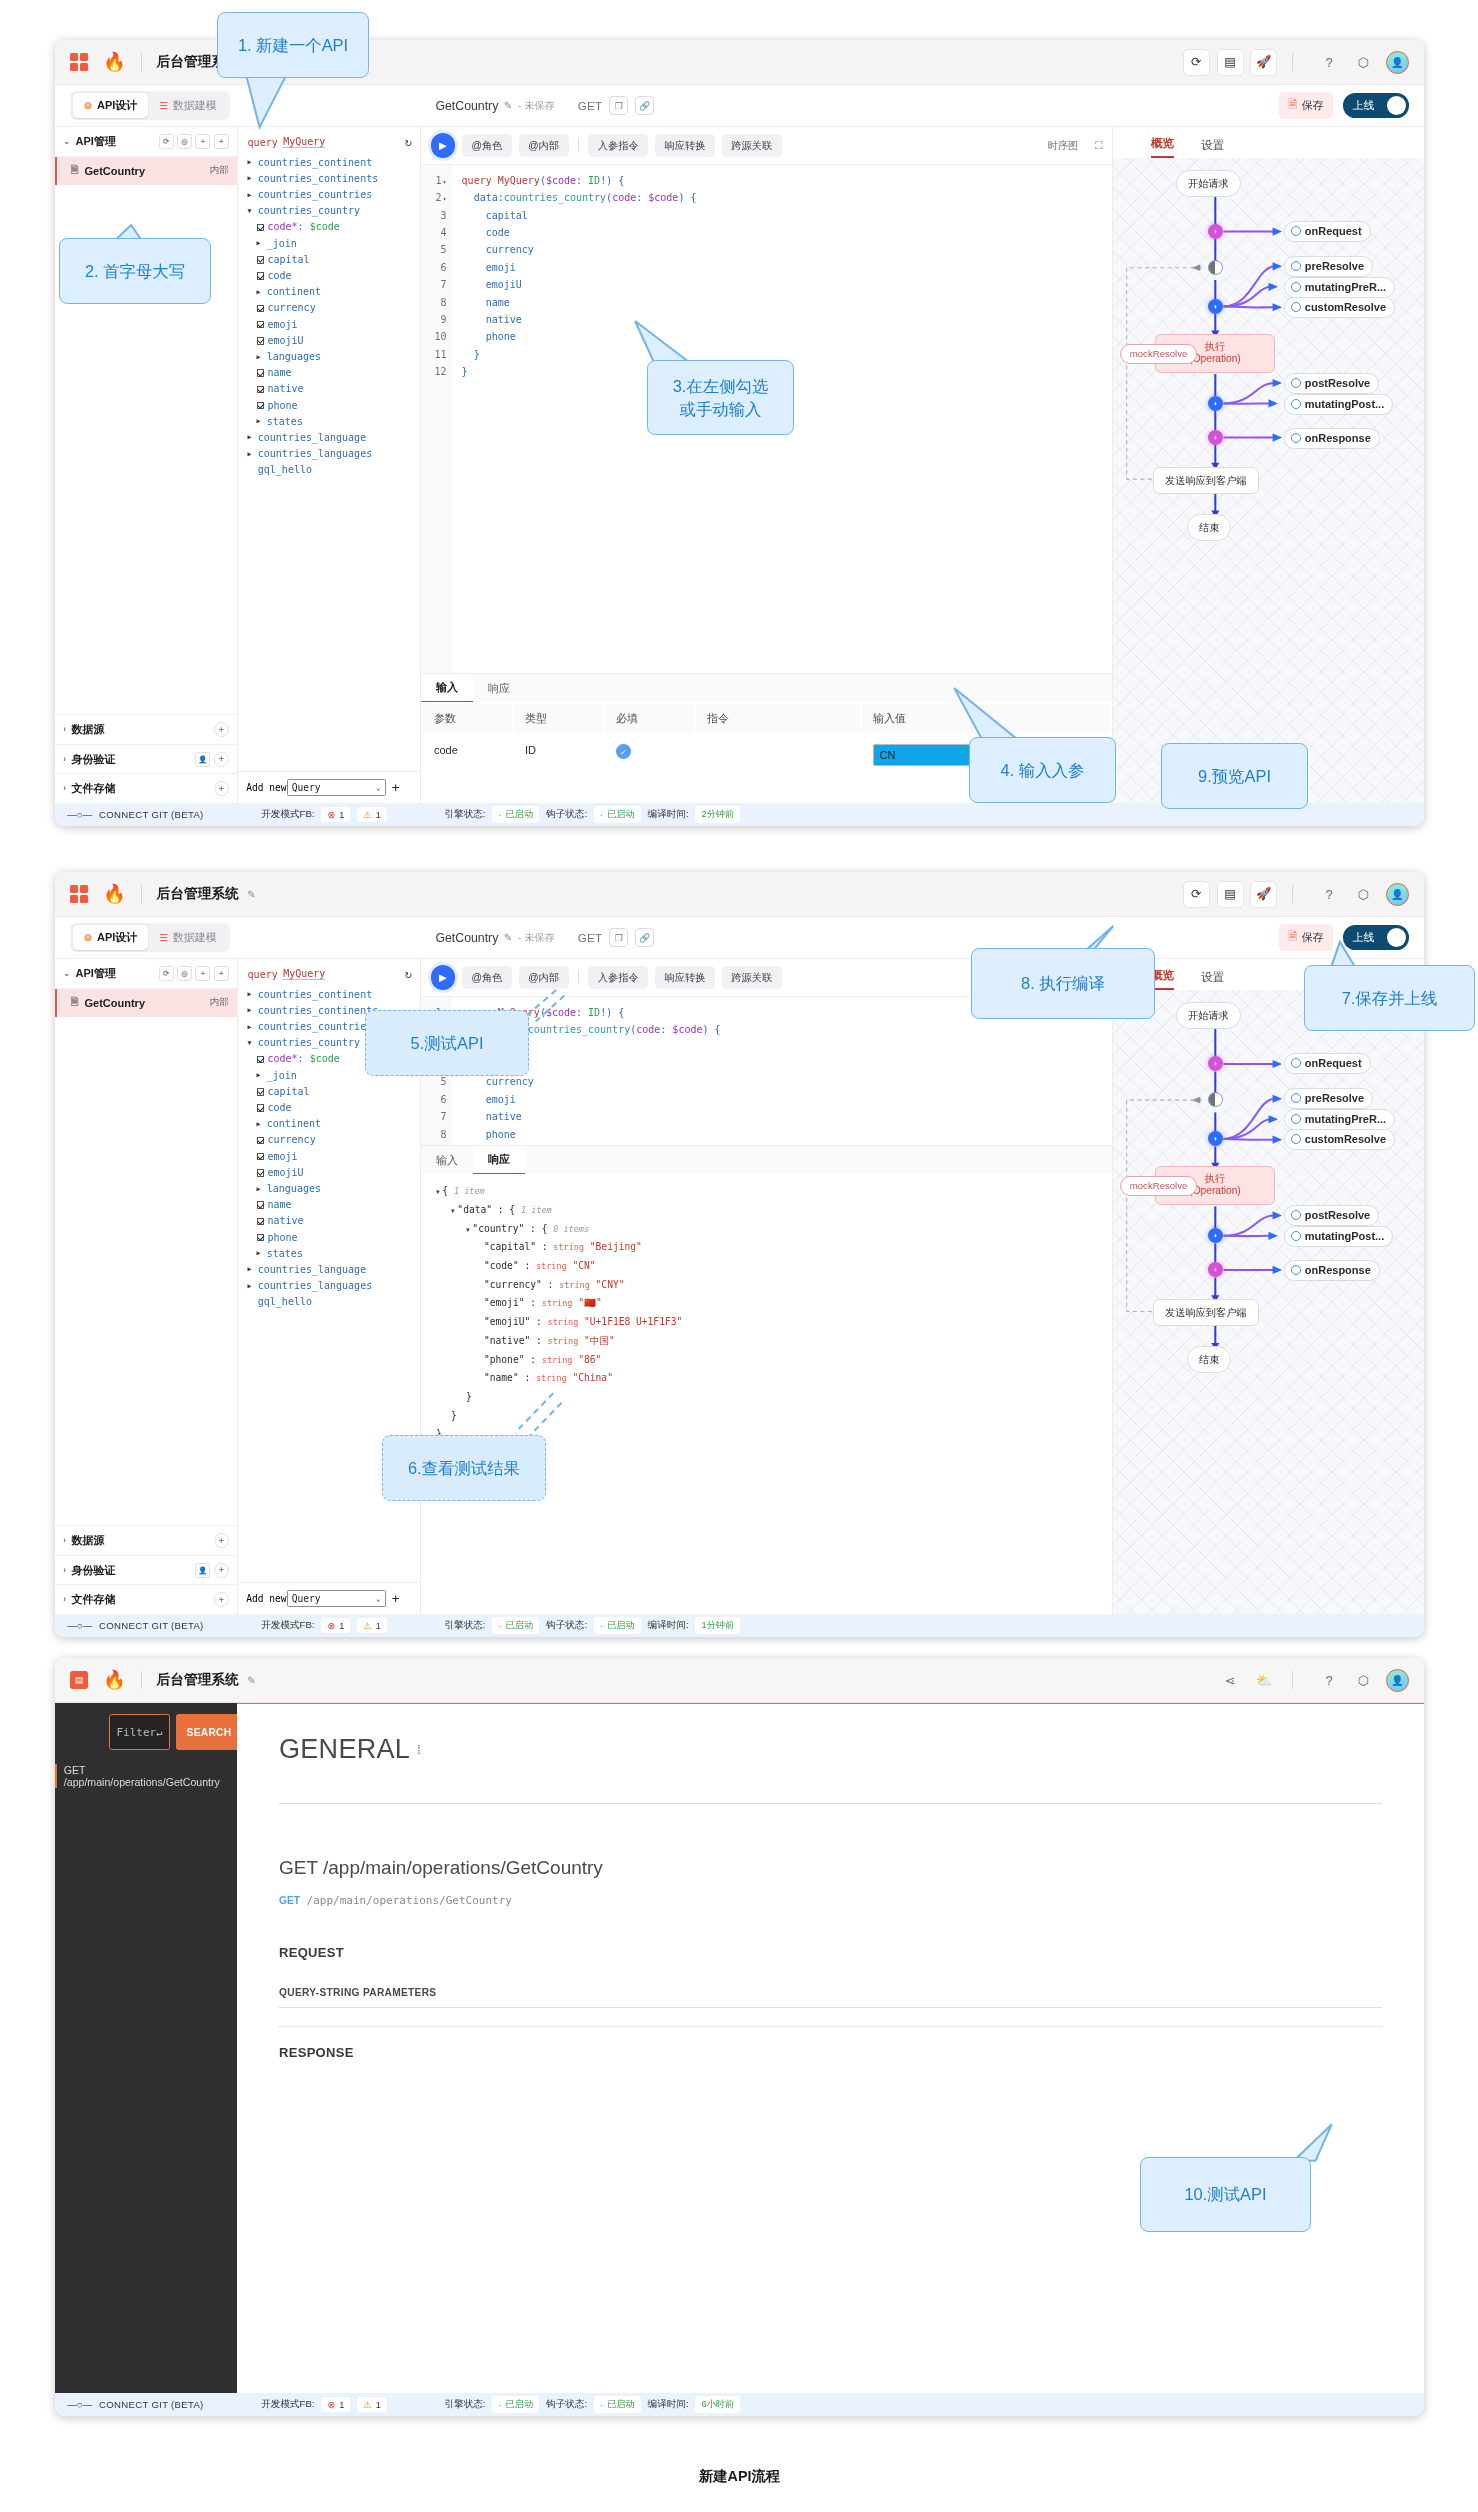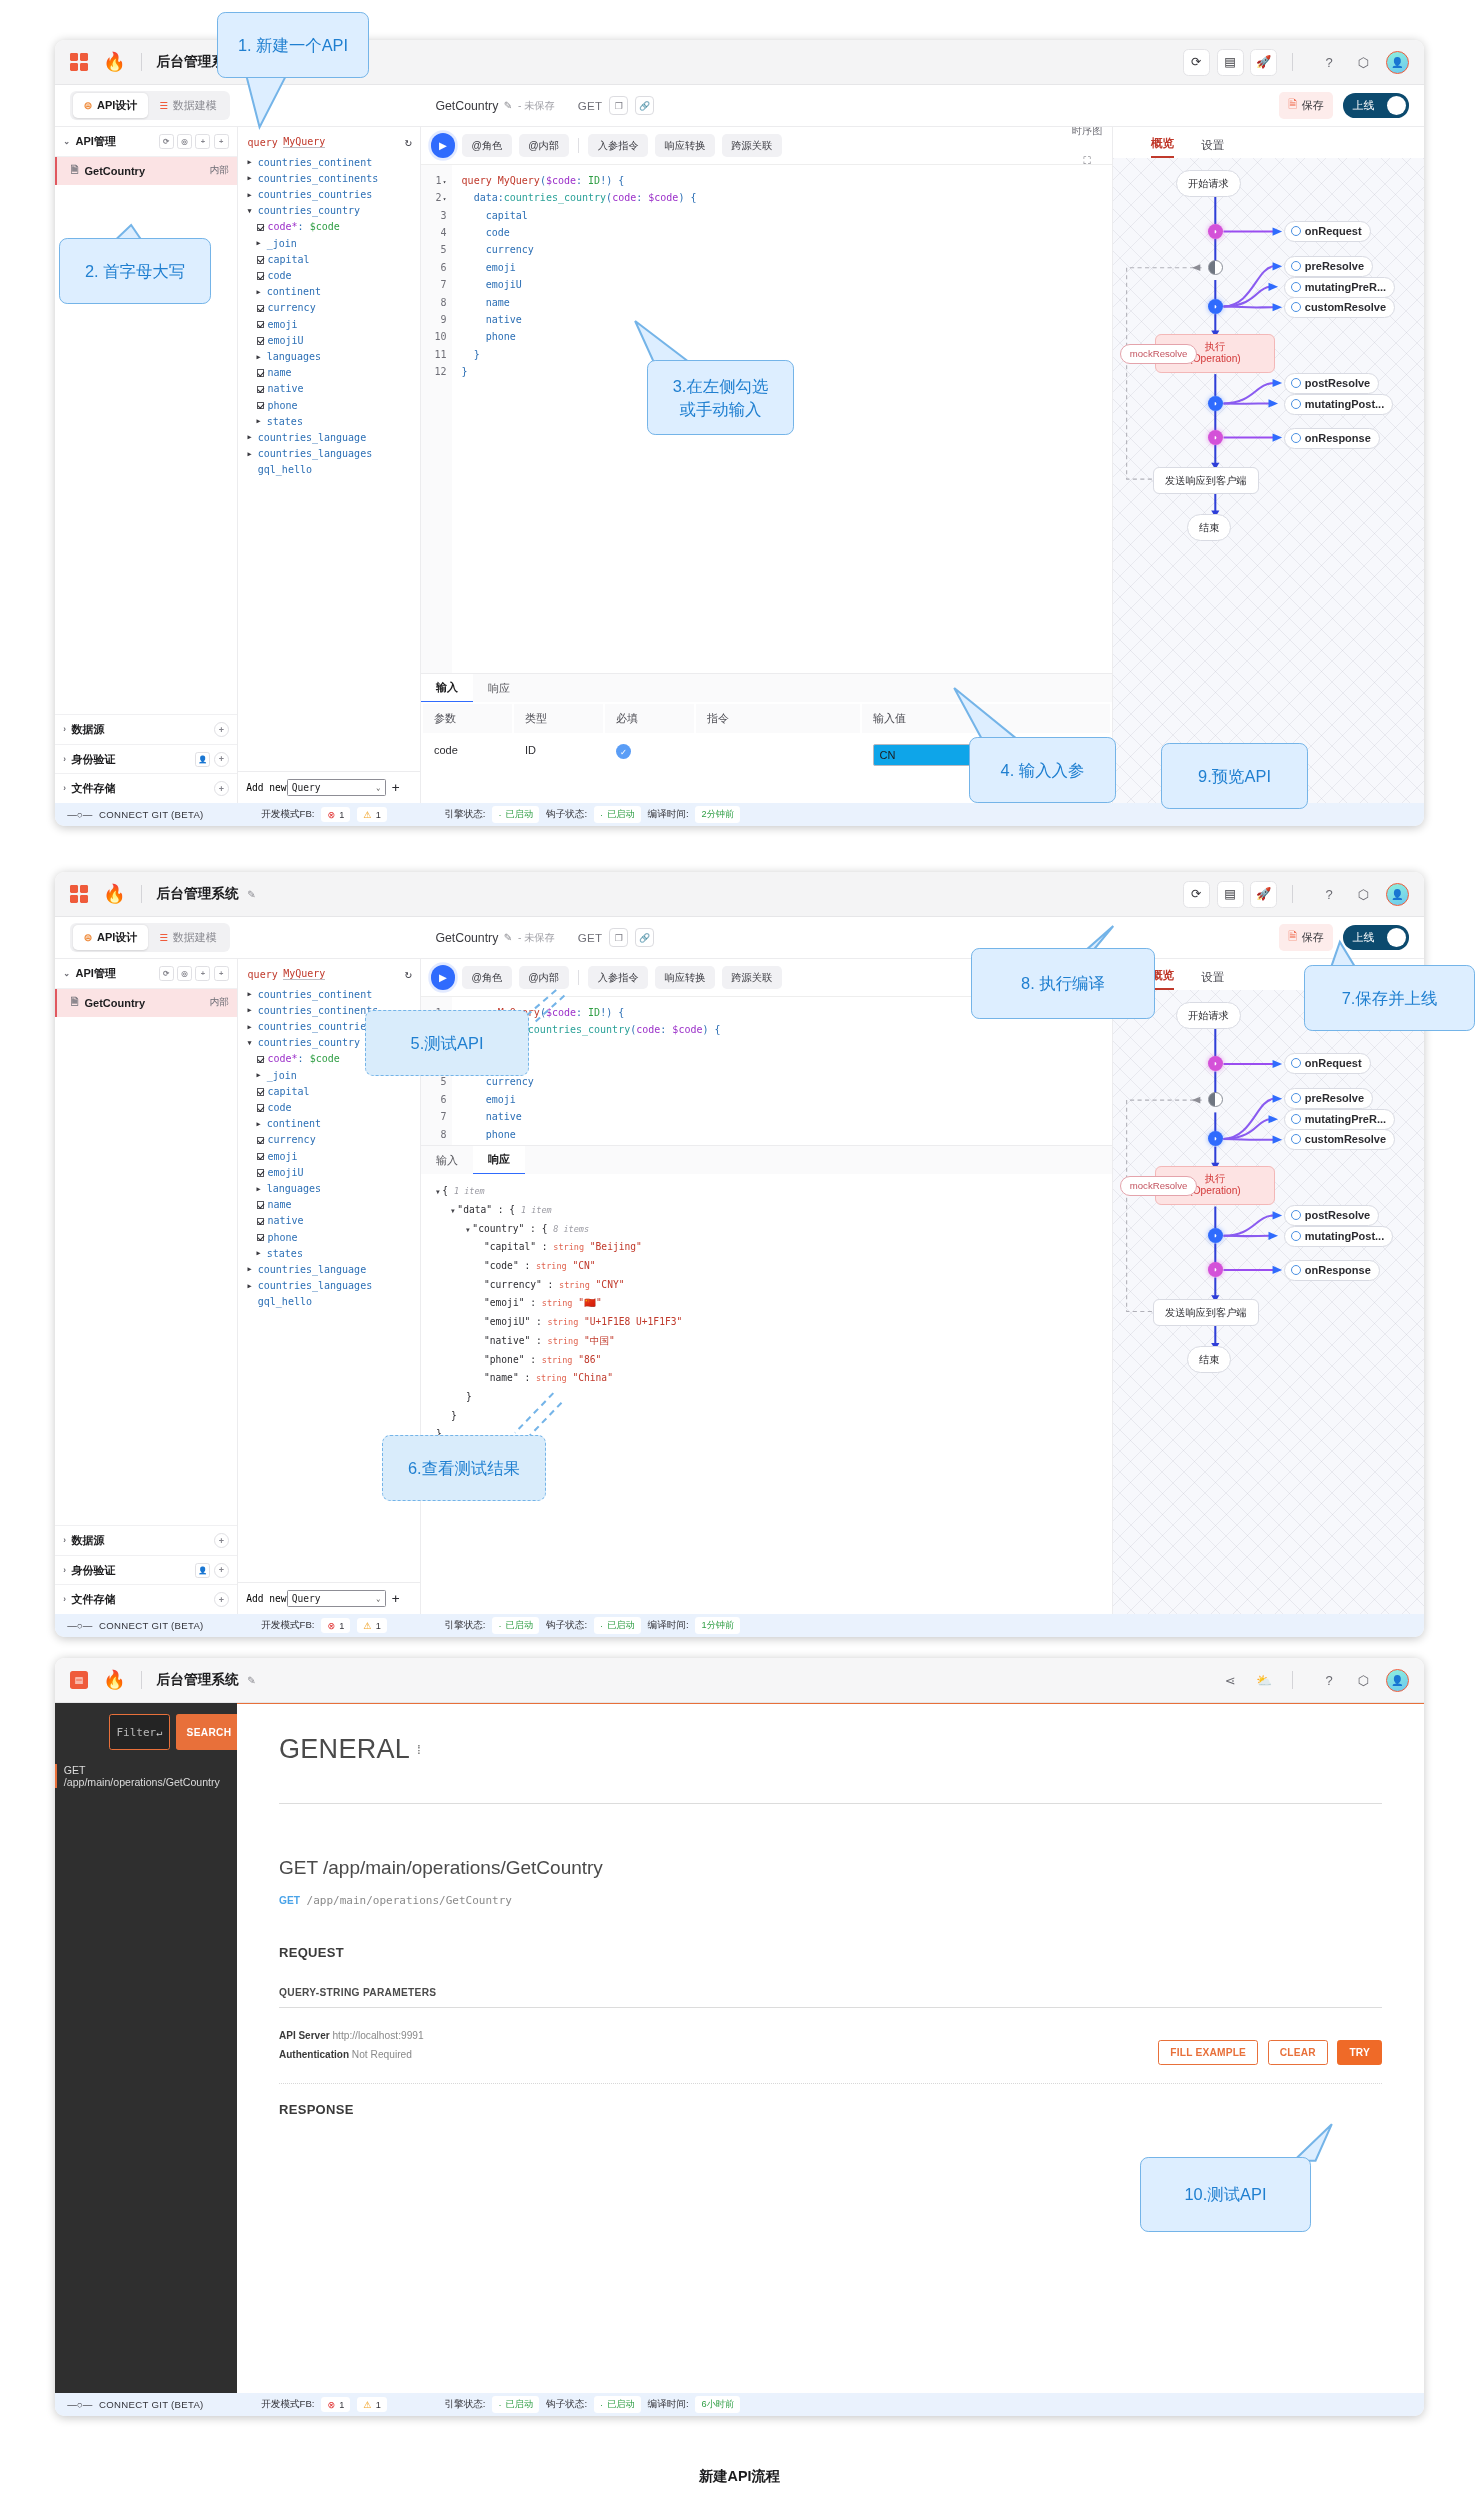--- a/index.html
+++ b/index.html
@@ -135,21 +135,21 @@
   .tree-add .fakesel .cv { margin-left:auto; font-size:7.5px; color:#444; }
   .tree-add .plus { margin-left:6.1px; font-size:13px; color:#2b2b30;}
 
   
   .center { flex:1; display:flex; flex-direction:column; border-right:0.7px solid #ececee; min-width:0;}
   .ed-toolbar { height:37px; display:flex; align-items:center; gap:6.8px; padding:0 9.6px; background:#fff; }
   .runbtn { width:24.6px;height:24.6px;border-radius:50%;background:#2f6bfd;color:#fff;display:flex;
             align-items:center;justify-content:center;font-size:10.2px; box-shadow:0 0 0 2.7px rgba(47,107,253,.14);}
   .chip { background:#f1f1f4; border-radius:4.8px; padding:4.1px 9.6px; font-size:10.2px; color:#3a3a40; }
   .vbar { width:0.7px;height:15px;background:#dfdfe3;margin:0 2.7px;}
-  .tb-right { margin-left:auto; display:flex; align-items:center; gap:17px; font-size:10.2px; color:#6c6c74;flex-direction:column;}
+  .tb-right { margin-left:auto; display:flex; align-items:center; gap:17px; font-size:10.2px; color:#6c6c74;}
   .code-wrap { flex:1; display:flex; background:#fff; border-top:0.7px solid #eee; min-height:0; }
   .gutter { width:31px; background:#fafafb; text-align:right; padding:6.8px 5.5px 0 0;
             font-family:"DejaVu Sans Mono",monospace; font-size:10px; color:#6f6f77; line-height:1.74; }
   .gutter .fold { color:#3a3a40; font-size:6.1px; margin-left:1.4px;}
   .code {
     flex:1; padding:6.8px 0 0 9.6px; font-family:"DejaVu Sans Mono",monospace;
     font-size:10px; line-height:1.74; white-space:pre; color:#2c6fb5; overflow:hidden;
   }
   .c-kw{color:#c0392b;} .c-fn{color:#c0392b;} .c-var{color:#9b30c9;} .c-type{color:#2f9e44;} .c-tl{color:#2aa198;}
   .io-tabs { display:flex; border-top:0.7px solid #ececee; background:#fafafb; height:29px; align-items:stretch;}
@@ -970,34 +970,20 @@
       </div>
       <div class="docs-rule"></div>
       <div class="docs-h2">GET /app/main/operations/GetCountry</div>
       <div class="docs-path">
         <span class="m">GET</span>
         <span>/app/main/operations/GetCountry</span>
       </div>
       <div class="docs-h3">REQUEST</div>
       <div class="docs-h4">QUERY-STRING PARAMETERS</div>
       <div class="docs-hr"></div>
-      <div style="display:flex;align-items:flex-end">
-        <div class="docs-meta">
-          <div><b>API Server</b>
-               <span>http://localhost:9991</span></div>
-          <div><b>Authentication</b>
-               <span>Not Required</span></div>
-        </div>
-        <div style="flex:1"></div>
-        <div class="docs-btnrow">
-          <div class="docs-btn">FILL EXAMPLE</div>
-          <div class="docs-btn">CLEAR</div>
-          <div class="docs-btn solid">TRY</div>
-        </div>
-      </div>
       <div class="docs-dotrule"></div>
       <div class="docs-h3" style="margin-top:12.3px">RESPONSE</div>
     </div>
   </div>
 
   <div class="statusbar">
     <span>—○—</span>
     <span class="git">CONNECT GIT (BETA)</span>
     <span class="sb-gap"></span>
     <span>开发模式FB:</span>

